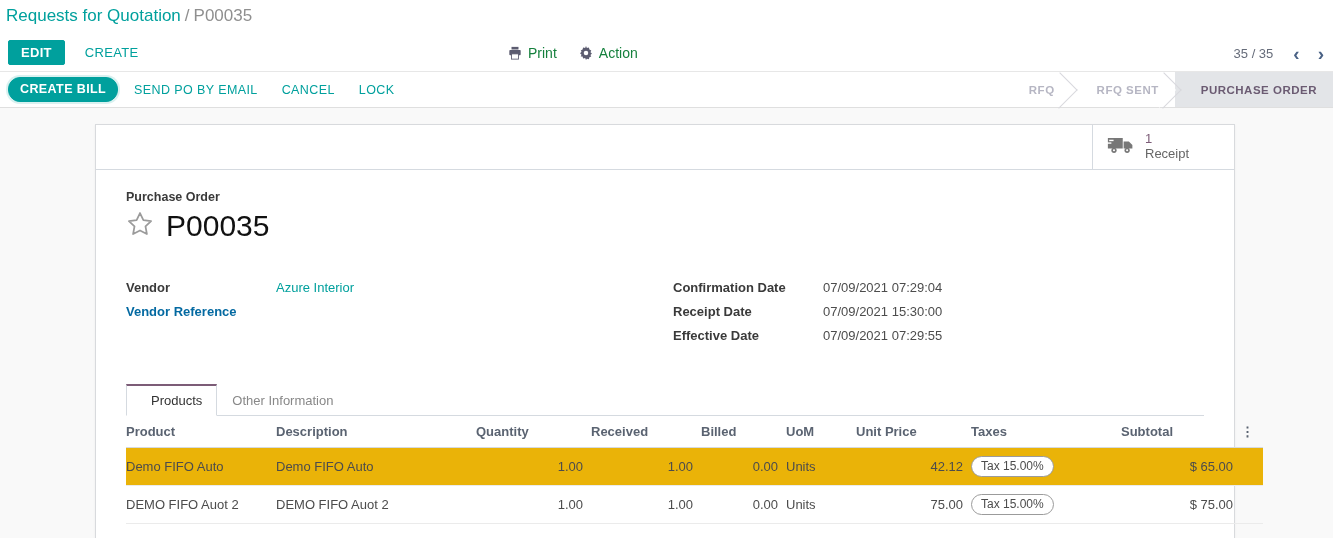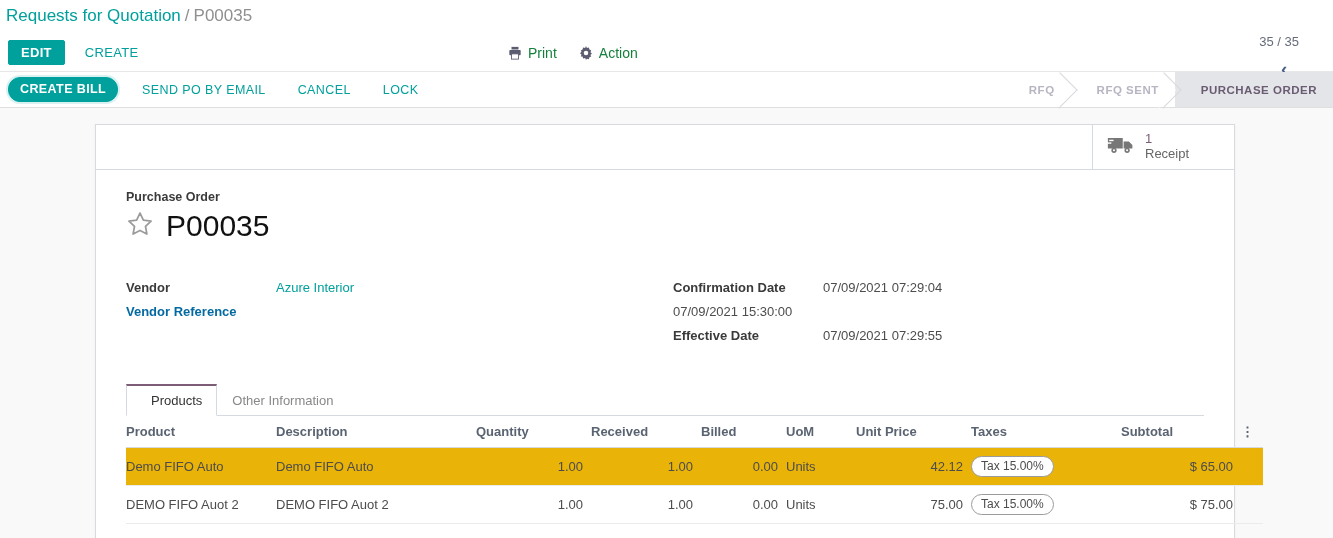--- a/index.html
+++ b/index.html
@@ -62,23 +62,23 @@
     top: 0; height: 38px;
     display: flex; align-items: center;
     gap: 22px;
     font-size: 14px;
     color: #15803d;
   }
   .cp-item { display: flex; align-items: center; gap: 6px; cursor: pointer; }
   .cp-item svg { display: block; }
   .pager {
     position: absolute;
-    right: 24px; top: 0; height: 38px;
-    display: flex; align-items: center; gap: 10px;
-    font-size: 13px; color: #666c7a; flex-direction: column;
+    right: 1px; top: 0; height: 38px;
+    display: flex; align-items: center; gap: 2px;
+    font-size: 13px; color: #666c7a;
   }
   .pager-count { padding-right: 10px; white-space: nowrap; }
   .pager-arrow {
     color: #4a6285; font-size: 19px; line-height: 1;
     padding: 0 8px; cursor: pointer; font-weight: bold;
   }
 
   
   .statusbar {
     position: relative;
@@ -98,21 +98,21 @@
     padding: 5px 11px;
     border-radius: 12px;
     cursor: pointer;
     line-height: 1;
     box-shadow: 0 0 0 2px rgba(0,160,157,.15);
   }
   .sb-btn {
     background: transparent; border: none;
     color: #00a09d;
     font-size: 12.5px; letter-spacing: .4px;
-    padding: 5px 8px; margin-left: 16px;
+    padding: 5px 8px; margin-left: 8px;
     cursor: pointer;
   }
   .pipeline {
     position: absolute; right: 0; top: 0;
     height: 35px;
     display: flex; align-items: stretch;
   }
   .stage {
     position: relative;
     display: flex; align-items: center;
@@ -376,20 +376,21 @@
             <span class="flabel muted">Vendor Reference</span>
             <span class="fvalue"></span>
           </div>
         </div>
         <div class="group right">
           <div class="frow">
             <span class="flabel">Confirmation Date</span>
             <span class="fvalue">07/09/2021 07:29:04</span>
           </div>
           <div class="frow">
+            <span class="flabel">Receipt Date</span>
             <span class="fvalue">07/09/2021 15:30:00</span>
           </div>
           <div class="frow">
             <span class="flabel">Effective Date</span>
             <span class="fvalue">07/09/2021 07:29:55</span>
           </div>
         </div>
       </div>
 
       <div class="notebook">

